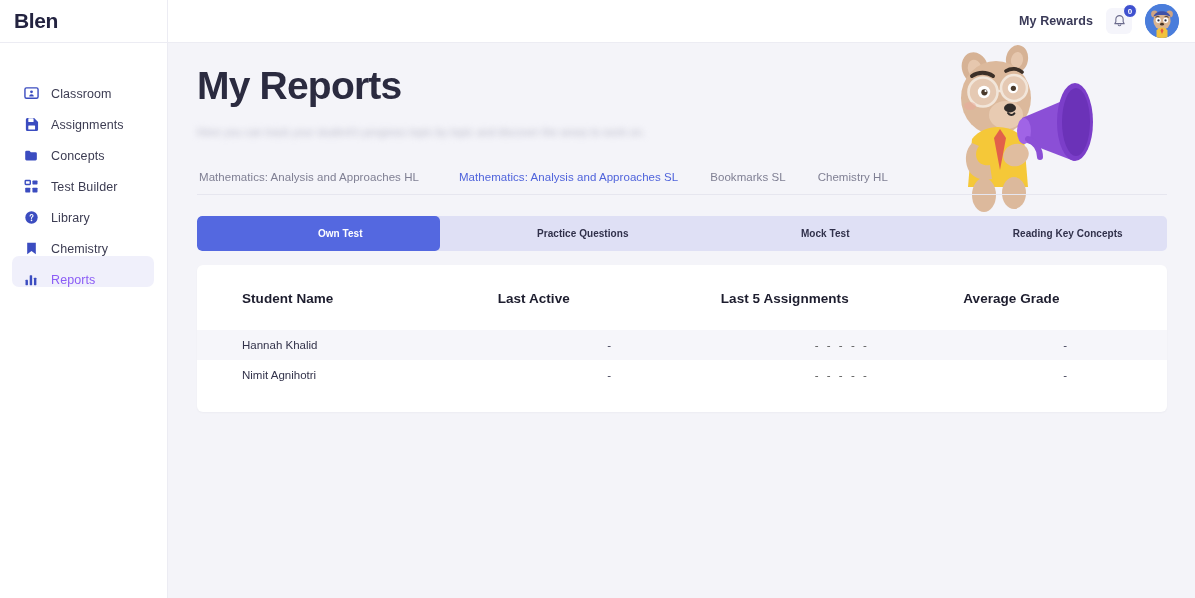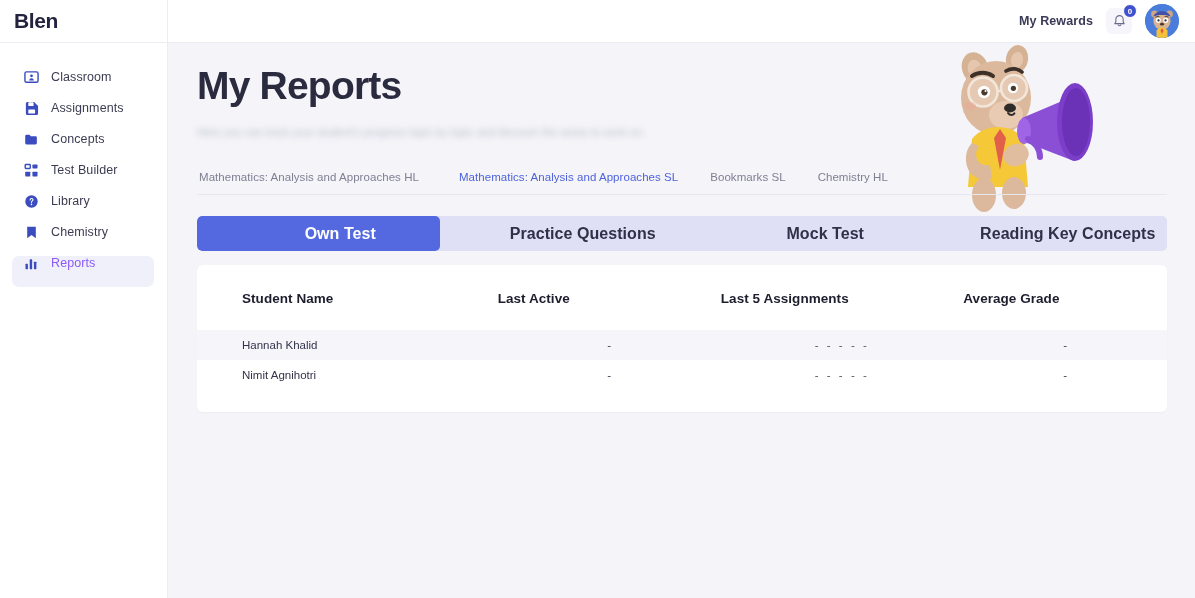--- a/index.html
+++ b/index.html
@@ -47,21 +47,21 @@
 
   .nav {
     padding-top: 27px;
     display: flex;
     flex-direction: column;
     gap: 0px;
   }
 
   .nav-item {
     display: flex;
-    align-items: flex-start;
+    align-items: flex-end;
     gap: 12px;
     height: 31px;
     margin: 0 13px 0 12px;
     padding-left: 12px;
     border-radius: 7px;
     cursor: pointer;
     margin-bottom: 0px;
   }
   .nav-item + .nav-item { margin-top: 0px; }
 
@@ -225,21 +225,21 @@
     background: #dfe0f5;
     border-radius: 5px;
     height: 35px;
     overflow: hidden;
   }
   .seg {
     flex: 1;
     display: flex;
     align-items: center;
     justify-content: center;
-    font-size: 16px;
+    font-size: 10px;
     font-weight: bold;
     color: #30304a;
     cursor: pointer;
     letter-spacing: 0.05px;
     padding-left: 44px;
   }
   .seg.active {
     background: #5468e0;
     color: #ffffff;
     border-radius: 5px;

